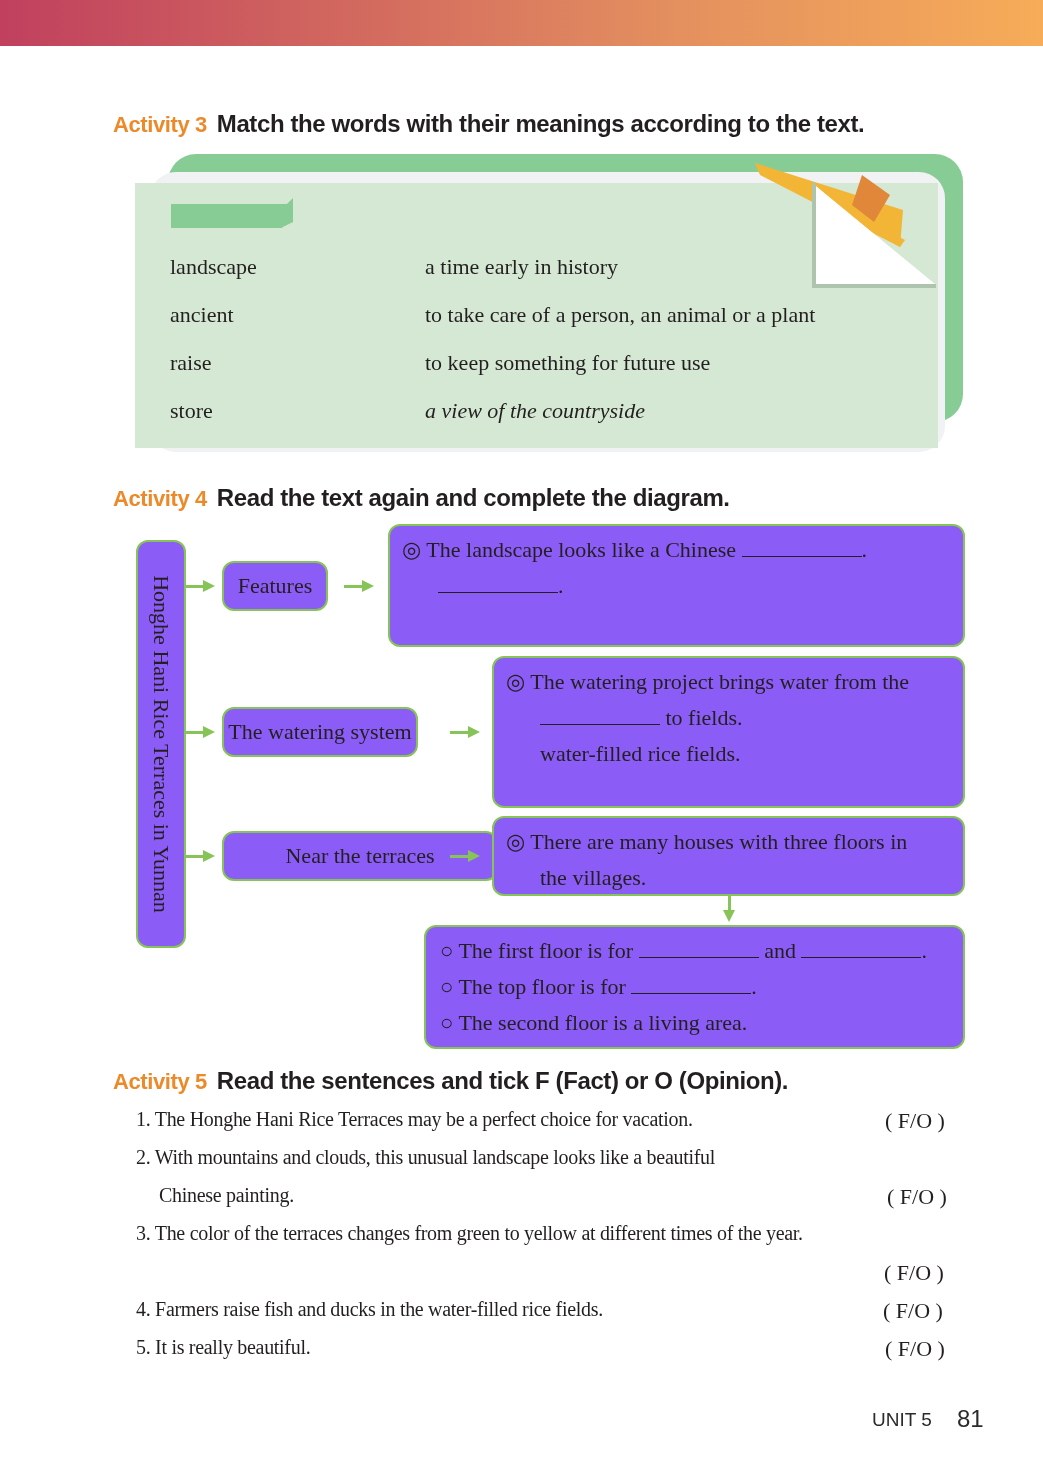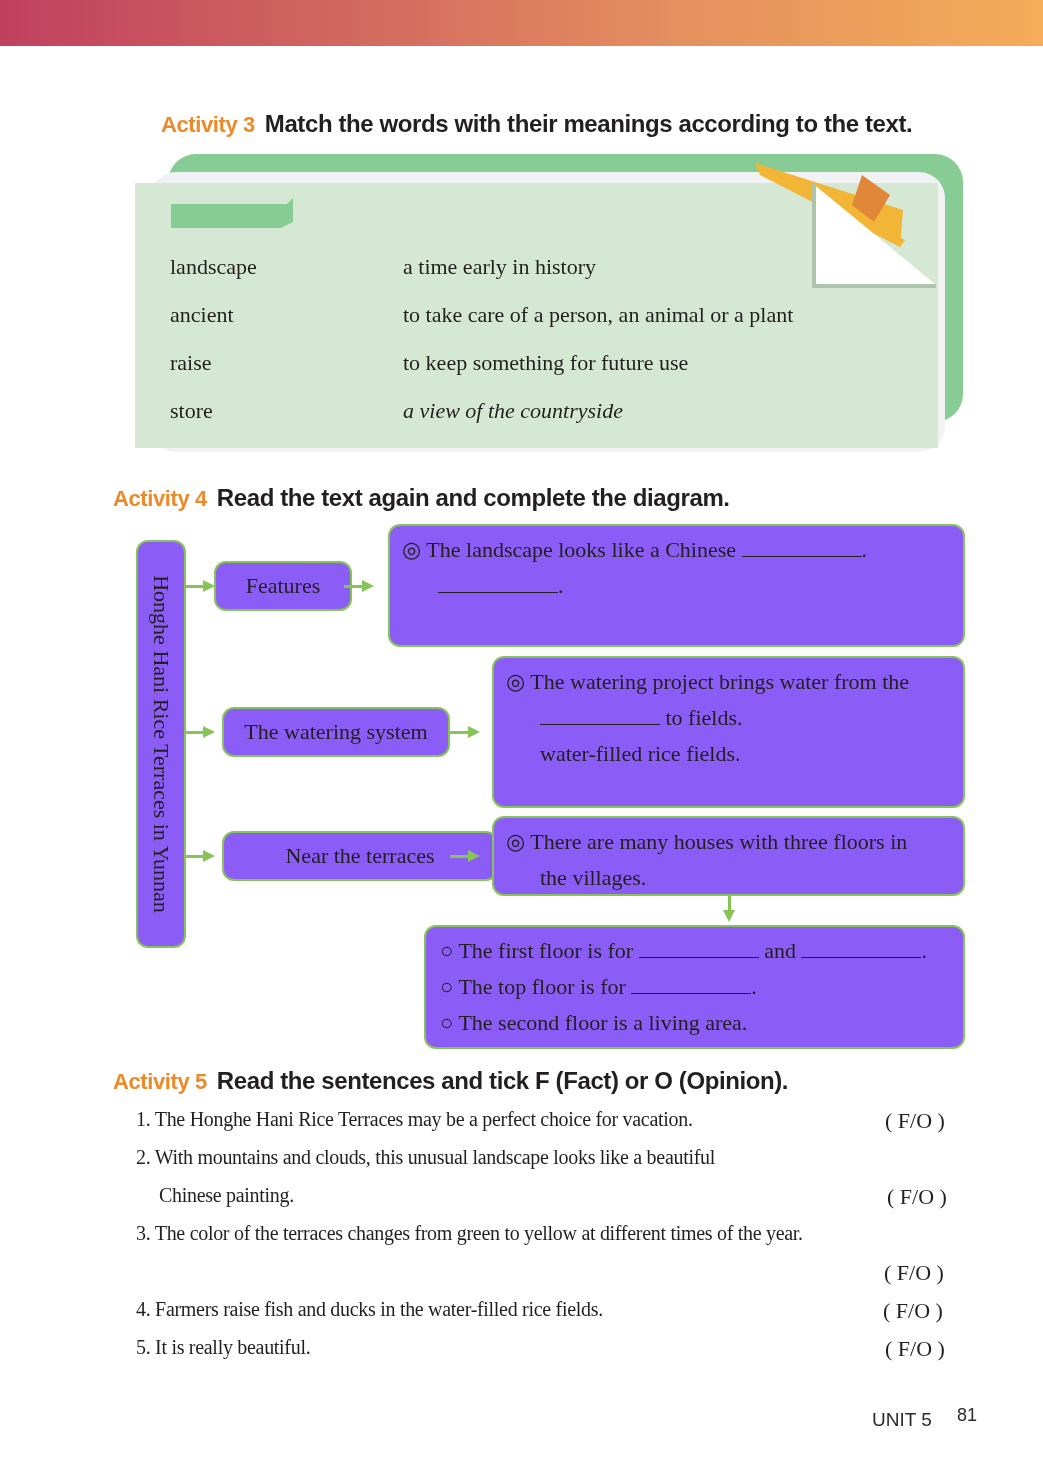--- a/index.html
+++ b/index.html
@@ -19,21 +19,21 @@
     background: #88cc95; border-radius: 28px; }
   .card-mid { position: absolute; left: 150px; top: 172px; width: 795px; height: 280px;
     background: #f1f2f4; border-radius: 26px; }
   .card-front { position: absolute; left: 135px; top: 183px; width: 803px; height: 265px;
     background: #d5e8d4; }
   .tab-green { position: absolute; left: 171px; top: 198px; width: 122px; height: 30px;
     background: #88cc95; box-shadow: 2px 3px 3px rgba(0,0,0,0.25);
     clip-path: polygon(0 6px, 95% 6px, 100% 0, 100% 80%, 90% 100%, 0 100%); }
   .match-row { position: absolute; font-size: 22px; color: #231f20; white-space: nowrap; }
   .match-word { left: 170px; }
-  .match-def { left: 403px; }
+  .match-def { left: 425px; }
 
   
   .box { position: absolute; background: #8b5cf6; border: 2.5px solid #86c457; border-radius: 12px; }
   .root-box { left: 136px; top: 540px; width: 50px; height: 408px; border-radius: 12px; }
   .root-text { position: absolute; left: 50%; top: 50%; transform: translate(-50%,-50%) rotate(90deg);
     white-space: nowrap; font-size: 22px; }
   .cat-box { display: flex; align-items: center; justify-content: center; font-size: 22px; }
   .detail { font-size: 22px; line-height: 36px; padding: 6px 0 0 12px; white-space: nowrap; }
   .detail .line { display: block; }
   .blank { display: inline-block; width: 120px; border-bottom: 1.5px solid #231f20; height: 18px; vertical-align: baseline; }
@@ -46,28 +46,28 @@
   .arrow-d { position: absolute; width: 0; height: 0; border-left: 6px solid transparent;
     border-right: 6px solid transparent; border-top: 12px solid #86c457; }
 
   
   .q-row { position: absolute; left: 136px; font-size: 20px; white-space: nowrap; letter-spacing: -0.3px; }
   .q-cont { left: 159px; }
   .fo { position: absolute; font-size: 22px; white-space: nowrap; }
 
   .footer { position: absolute; top: 1405px; font-family: "Liberation Sans", sans-serif; color: #2b2b2b; }
   .footer-unit { left: 872px; font-size: 19px; top: 1409px; }
-  .footer-page { left: 957px; font-size: 18px; }
+  .footer-page { left: 957px; font-size: 24px; }
 </style>
 </head>
 <body>
 
 <div class="top-band"></div>
 
-<div class="act-heading" style="top:110px;margin-left:48px;">
+<div class="act-heading" style="top:110px;">
   <span class="act-label">Activity 3</span><span class="act-text">Match the words with their meanings according to the text.</span>
 </div>
 
 <div class="card-back"></div>
 <div class="card-mid"></div>
 <div class="card-front"></div>
 
 <svg style="position:absolute;left:740px;top:150px;" width="230" height="150">
   <polygon points="15,13 165,90 160,97 20,25" fill="#f3b535"></polygon>
   <polygon points="15,13 163,60 160,97" fill="#f3b535"></polygon>
@@ -98,24 +98,24 @@
   <span class="root-text">Honghe Hani Rice Terraces in Yunnan</span>
 </div>
 
 <div class="hline" style="left:186px;top:585px;width:18px;"></div>
 <div class="arrow-r" style="left:203px;top:580px;"></div>
 <div class="hline" style="left:186px;top:731px;width:18px;"></div>
 <div class="arrow-r" style="left:203px;top:726px;"></div>
 <div class="hline" style="left:186px;top:855px;width:18px;"></div>
 <div class="arrow-r" style="left:203px;top:850px;"></div>
 
-<div class="box cat-box" style="left:214px;top:561px;width:138px;height:50px;">
+<div class="box cat-box" style="left:222px;top:561px;width:106px;height:50px;">
   <span>Features</span>
 </div>
-<div class="box cat-box" style="left:222px;top:707px;width:228px;height:50px;">
+<div class="box cat-box" style="left:222px;top:707px;width:196px;height:50px;">
   <span>The watering system</span>
 </div>
 <div class="box cat-box" style="left:222px;top:831px;width:276px;height:50px;">
   <span>Near the terraces</span>
 </div>
 
 <div class="hline" style="left:344px;top:585px;width:20px;"></div>
 <div class="arrow-r" style="left:362px;top:580px;"></div>
 <div class="hline" style="left:450px;top:731px;width:20px;"></div>
 <div class="arrow-r" style="left:468px;top:726px;"></div>

